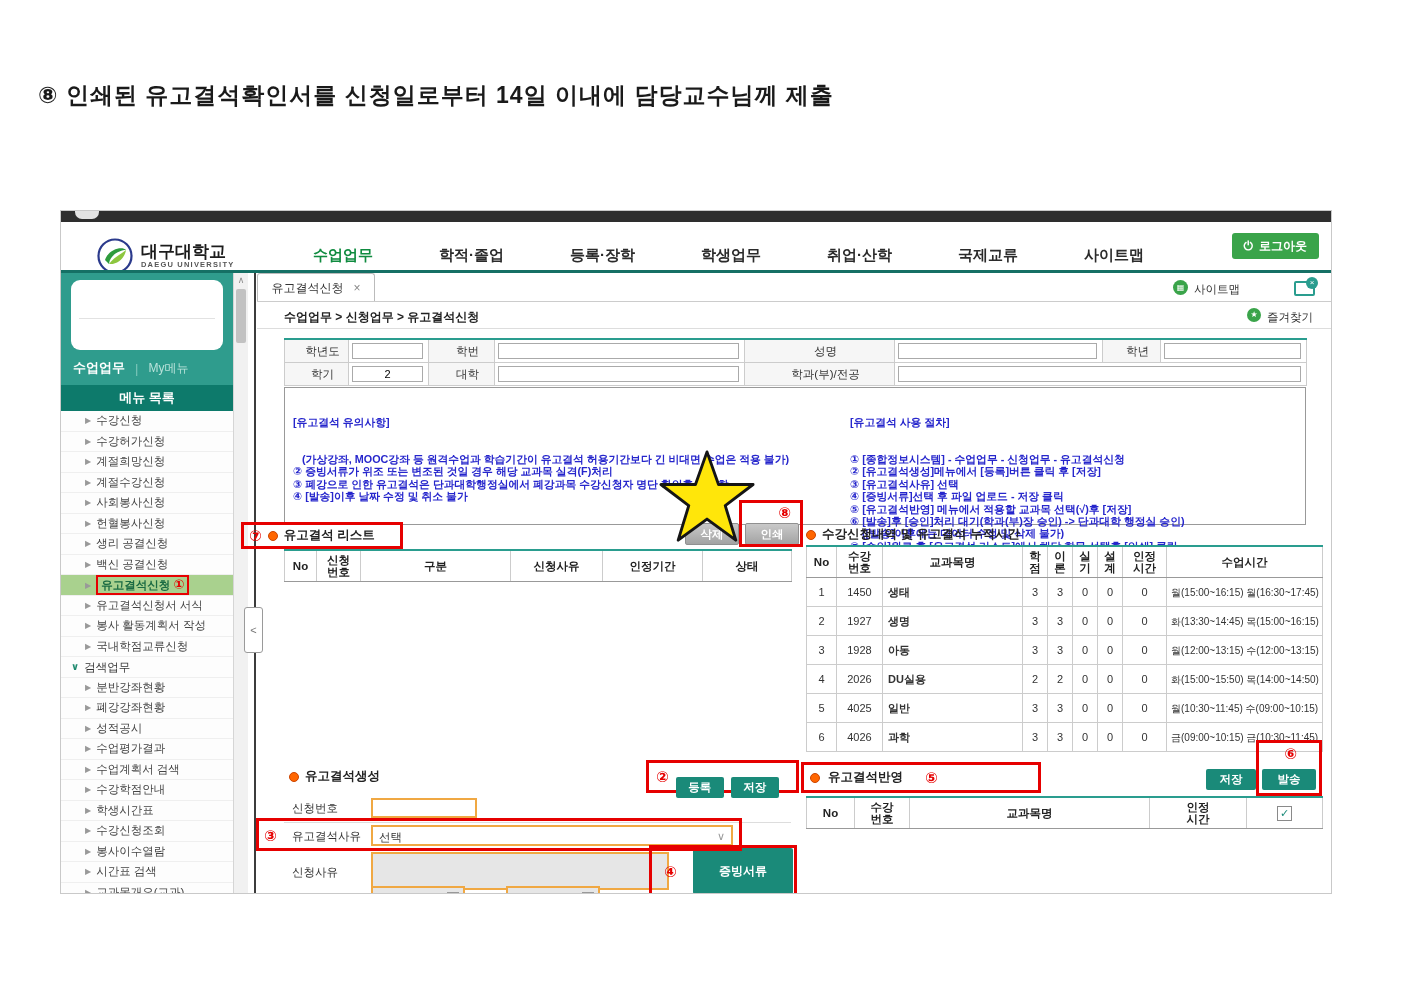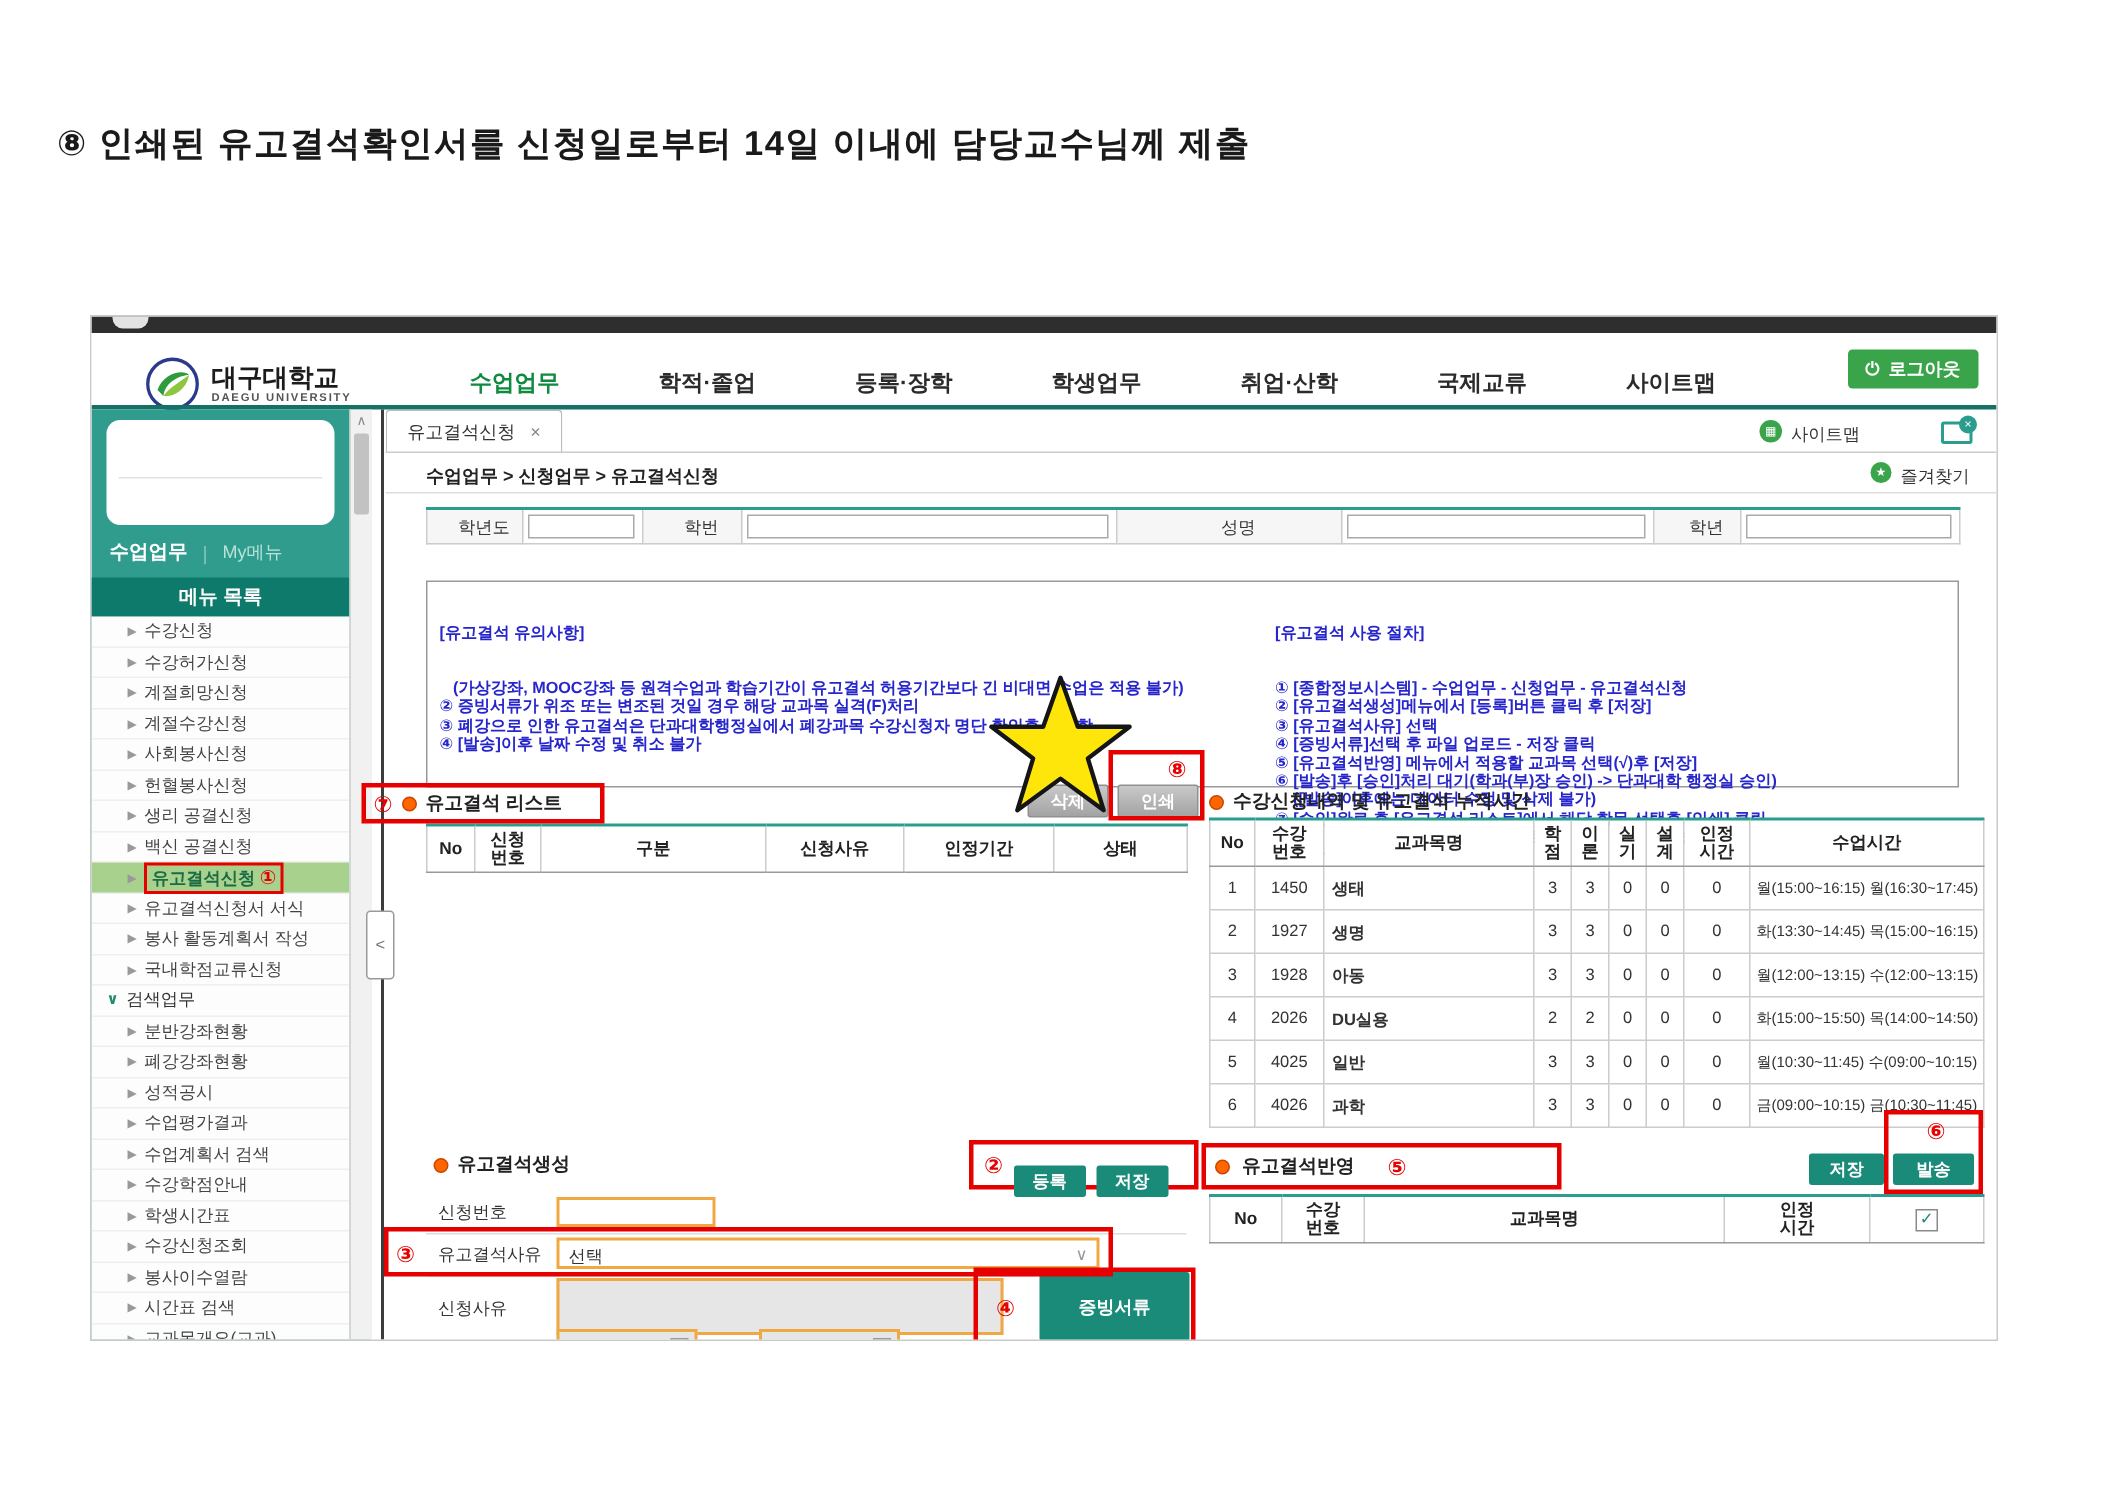--- a/index.html
+++ b/index.html
@@ -261,20 +261,34 @@
       <td class="lb">학번</td>
       <td>
             <input style="">
           </td>
       <td class="lb">성명</td>
       <td>
             <input style="">
           </td>
       <td class="lb">학년</td>
       <td>
+            <input style="">
+          </td>
+    </tr>
+    <tr>
+      <td class="lb">학기</td>
+      <td>
+            <input class="ctr" value="2" style="">
+          </td>
+      <td class="lb">대학</td>
+      <td>
+            <input style="">
+          </td>
+      <td class="lb">학과(부)/전공</td>
+      <td colspan="3">
             <input style="">
           </td>
     </tr>
   </tbody>
     </table>
 
   <div class="abs notice">
     <div class="abs ntc ntc-left">
       <div class="ntc-title">[유고결석 유의사항]</div>
       <div><div>   (가상강좌, MOOC강좌 등 원격수업과 학습기간이 유고결석 허용기간보다 긴 비대면 수업은 적용 불가)</div><div>② 증빙서류가 위조 또는 변조된 것일 경우 해당 교과목 실격(F)처리</div><div>③ 폐강으로 인한 유고결석은 단과대학행정실에서 폐강과목 수강신청자 명단 확인후 승인함.</div><div>④ [발송]이후 날짜 수정 및 취소 불가</div></div>

